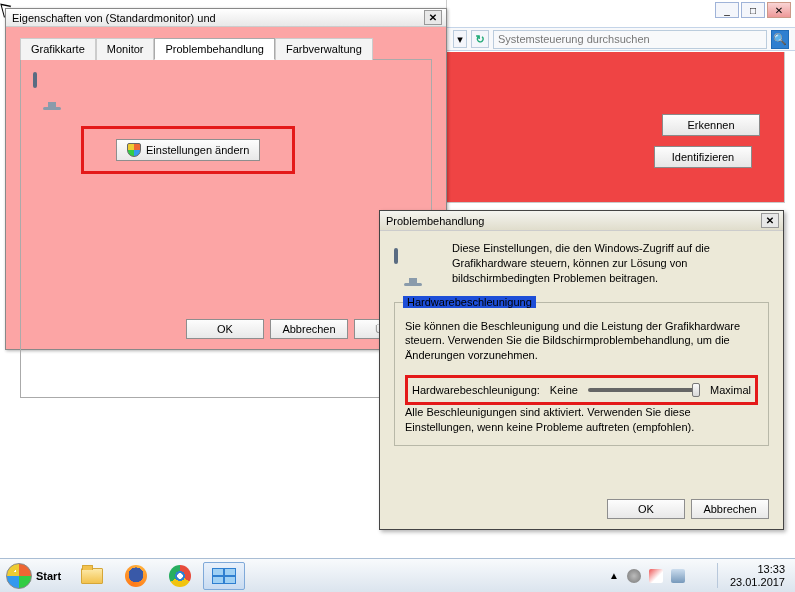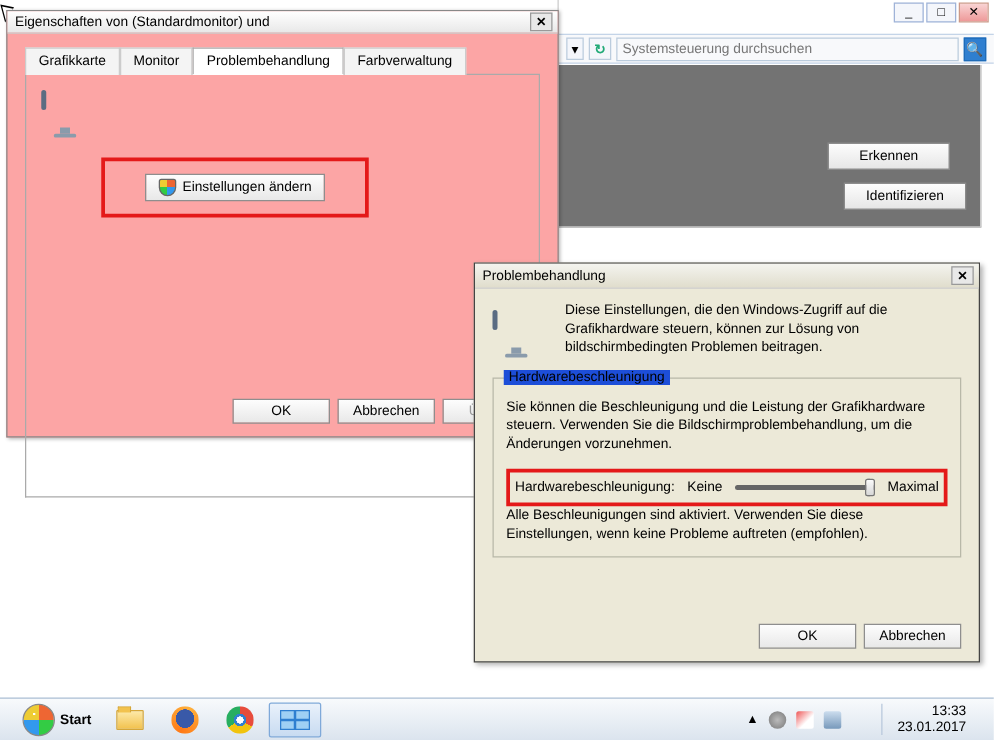--- a/index.html
+++ b/index.html
@@ -30,44 +30,44 @@
 
 .parentwin { position: absolute; left: 446px; top: 0; width: 349px; height: 190px; background: #fff; border-left: 1px solid #ccc; }
 .wbtns { position: absolute; right: 4px; top: 2px; display: flex; gap: 2px; }
 .wbtn { width: 24px; height: 16px; background: #f4f6fb; border: 1px solid #9fb3d8; display: flex; align-items: center; justify-content: center; font-family: Arial; font-size: 10px; }
 .wbtn.x { background: linear-gradient(#f9d4d4,#e99); border-color: #c98; }
 .toolbar2 { position: absolute; top: 27px; left: 0; right: 0; height: 24px; border-top: 1px solid #c4d4e8; border-bottom: 1px solid #c4d4e8; background: #f8f9fb; display: flex; align-items: center; gap: 4px; padding: 0 6px; }
 .dropbtn { width: 14px; height: 18px; border: 1px solid #bcd; background: #f4f6fb; display: flex; align-items: center; justify-content: center; }
 .refresh { width: 18px; height: 18px; border: 1px solid #bcd; background: #f4f6fb; display: flex; align-items: center; justify-content: center; color: #2a7; font-weight: bold; }
 .search { flex: 1; height: 19px; border: 1px solid #bcd; padding: 0 4px; color: #777; display: flex; align-items: center; }
 .searchgo { width: 18px; height: 19px; border: 1px solid #1e6bb8; background: #2f7fd0; color: #fff; display: flex; align-items: center; justify-content: center; }
-.rightpanel { position: absolute; top: 52px; left: 0; right: 10px; height: 130px; border: 1px solid #c9c9c9; border-left: none; border-top: none; background: #737373; }
+.rightpanel { position: absolute; top: 52px; left: 0; right: 10px; height: 151px; border: 1px solid #c9c9c9; border-left: none; border-top: none; background: #ef4444; }
 .panelbtn { width: 98px; padding: 4px 0; background: linear-gradient(#fdfdfd,#e6e6e6); border: 1px solid #8a8a8a; text-align: center; }
 .panelbtn.first { position: absolute; right: 24px; top: 62px; }
-.panelbtn.second { position: absolute; right: 11px; top: 94px; }
+.panelbtn.second { position: absolute; right: 32px; top: 94px; }
 
 
 .dlg2 { position: absolute; left: 379px; top: 210px; width: 405px; height: 320px; background: #ece9d8; border: 1px solid #444; box-shadow: 2px 2px 4px rgba(0,0,0,.3); }
 .dlg2 .titlebar { background: linear-gradient(#f4f4ef,#e0ddcc); height: 20px; }
 .dlg2-body { padding: 10px 14px; }
 .introrow { display: flex; gap: 10px; align-items: flex-end; margin-bottom: 16px; }
 .introrow .text2 { flex: 1; line-height: 1.35; }
 .groupbox { border: 1px solid #b8b8a8; position: relative; padding: 16px 10px 10px; }
 .groupbox .legend { position: absolute; left: 8px; top: -7px; background: #1d4ed8; padding: 0 4px; }
 .grouptext { line-height: 1.35; margin-bottom: 12px; }
 .redbox2 { border: 3px solid #e41919; padding: 6px 4px; display: flex; align-items: center; gap: 10px; }
 .slider { flex: 1; height: 4px; background: #666; position: relative; border-radius: 2px; }
 .slider .tick { position: absolute; right: 4px; top: -5px; width: 2px; height: 14px; background: #888; }
 .slider .thumb { position: absolute; right: 0; top: -5px; width: 8px; height: 14px; background: linear-gradient(#fafafa,#d8d8d8); border: 1px solid #777; border-radius: 2px; }
 .noteline { line-height: 1.35; }
 .dlg2-footer { position: absolute; right: 14px; bottom: 10px; display: flex; gap: 6px; }
 .dlg2-footer .winbtn { width: 78px; justify-content: center; padding: 3px 0; }
 
 
-.taskbar { position: absolute; left: 0; bottom: 0; width: 100%; height: 34px; background: linear-gradient(#f8fafc,#dbe4ee); border-top: 1px solid #a9bdd4; display: flex; align-items: center; padding: 0 16px; gap: 2px; }
+.taskbar { position: absolute; left: 0; bottom: 0; width: 100%; height: 34px; background: linear-gradient(#f8fafc,#dbe4ee); border-top: 1px solid #a9bdd4; display: flex; align-items: center; padding: 0 4px; gap: 2px; }
 .start { display: flex; align-items: center; gap: 4px; padding: 2px 8px 2px 2px; border-radius: 14px; }
 .orb { width: 26px; height: 26px; border-radius: 50%; background: radial-gradient(circle at 35% 30%, #fff 0 4%, transparent 5%), conic-gradient(#e63 0 25%, #3c4 0 50%, #39e 0 75%, #ec3 0); border: 1px solid #888; }
 .tbitem { width: 42px; height: 28px; border: 1px solid transparent; display: flex; align-items: center; justify-content: center; border-radius: 2px; }
 .tbitem.active { background: linear-gradient(#e9f1fb,#c8dbf1); border-color: #7fa9d9; }
 .explorer-ico { width: 22px; height: 16px; background: linear-gradient(#fde9a8,#f2c24e); border: 1px solid #d5a638; border-radius: 1px; position: relative; }
 .explorer-ico::before { content:""; position:absolute; left:0; top:-4px; width:9px; height:4px; background:#f2c24e; border:1px solid #d5a638; border-bottom:none; border-radius:1px 1px 0 0; }
 .ff-ico { width:22px; height:22px; border-radius:50%; background: radial-gradient(circle at 50% 45%, #3959a8 0 45%, transparent 46%), conic-gradient(from 200deg, #ff7a18, #ffb03a, #ff7a18); }
 .chrome-ico { width:22px; height:22px; border-radius:50%; background: radial-gradient(circle at 50% 50%, #fff 0 18%, #2f7fd0 19% 32%, transparent 33%), conic-gradient(#e74c3c 0 33%, #f1c40f 0 66%, #27ae60 0); }
 .tasksw-ico { width:24px; height:16px; display:grid; grid-template-columns:1fr 1fr; gap:2px; padding:1px; background:#2f7fd0; }
 .tasksw-ico span { background:#9fd0f4; }

